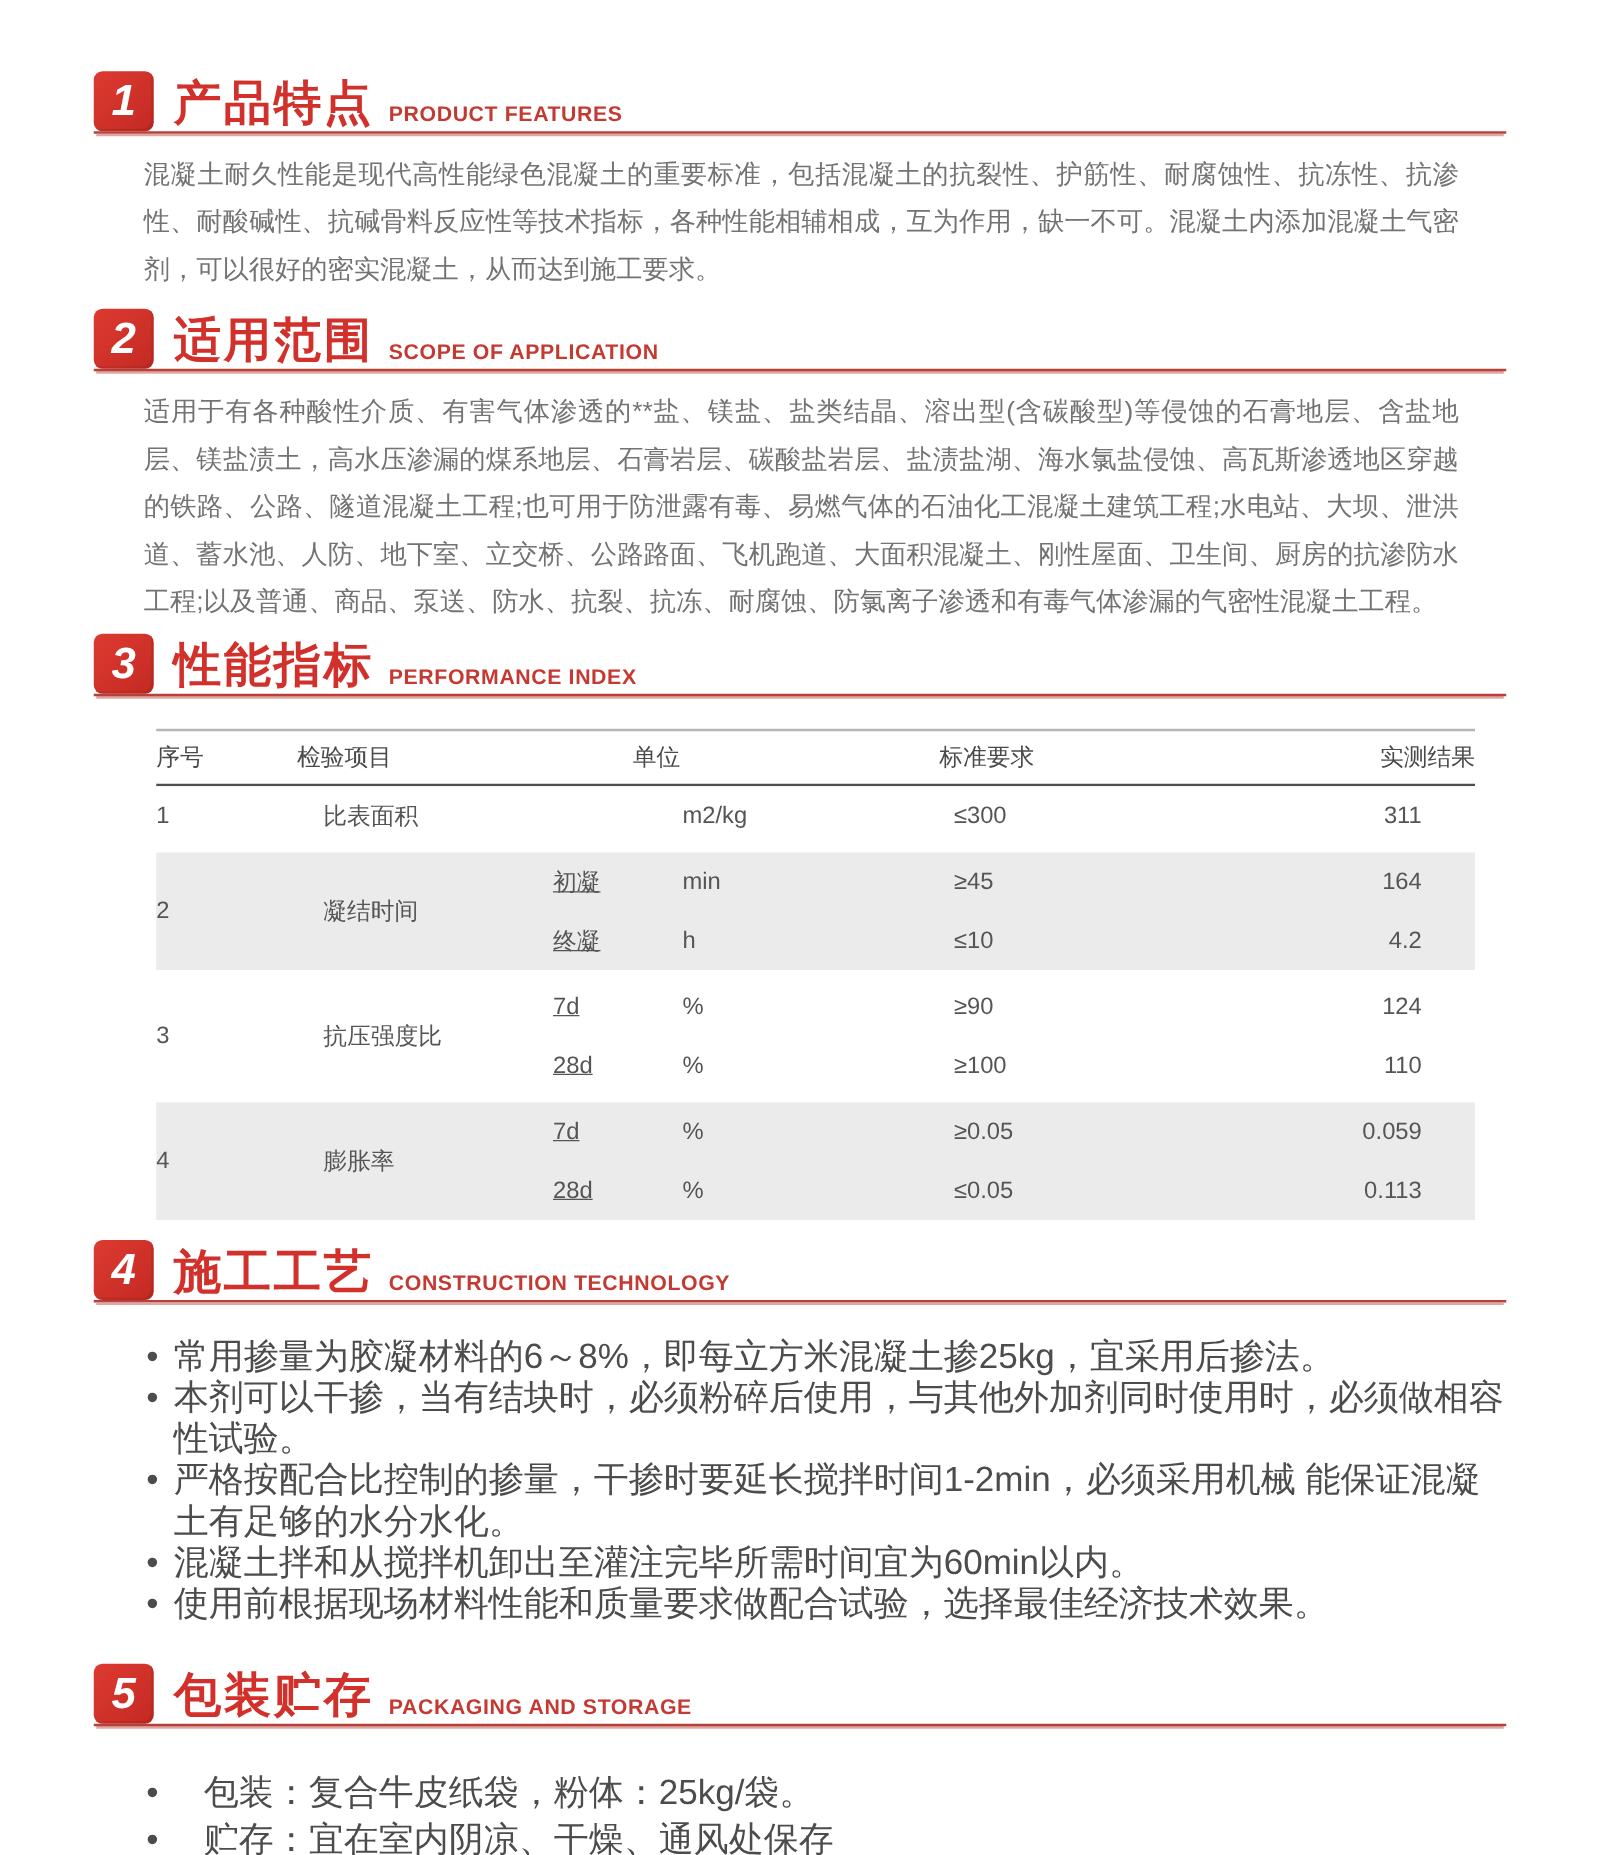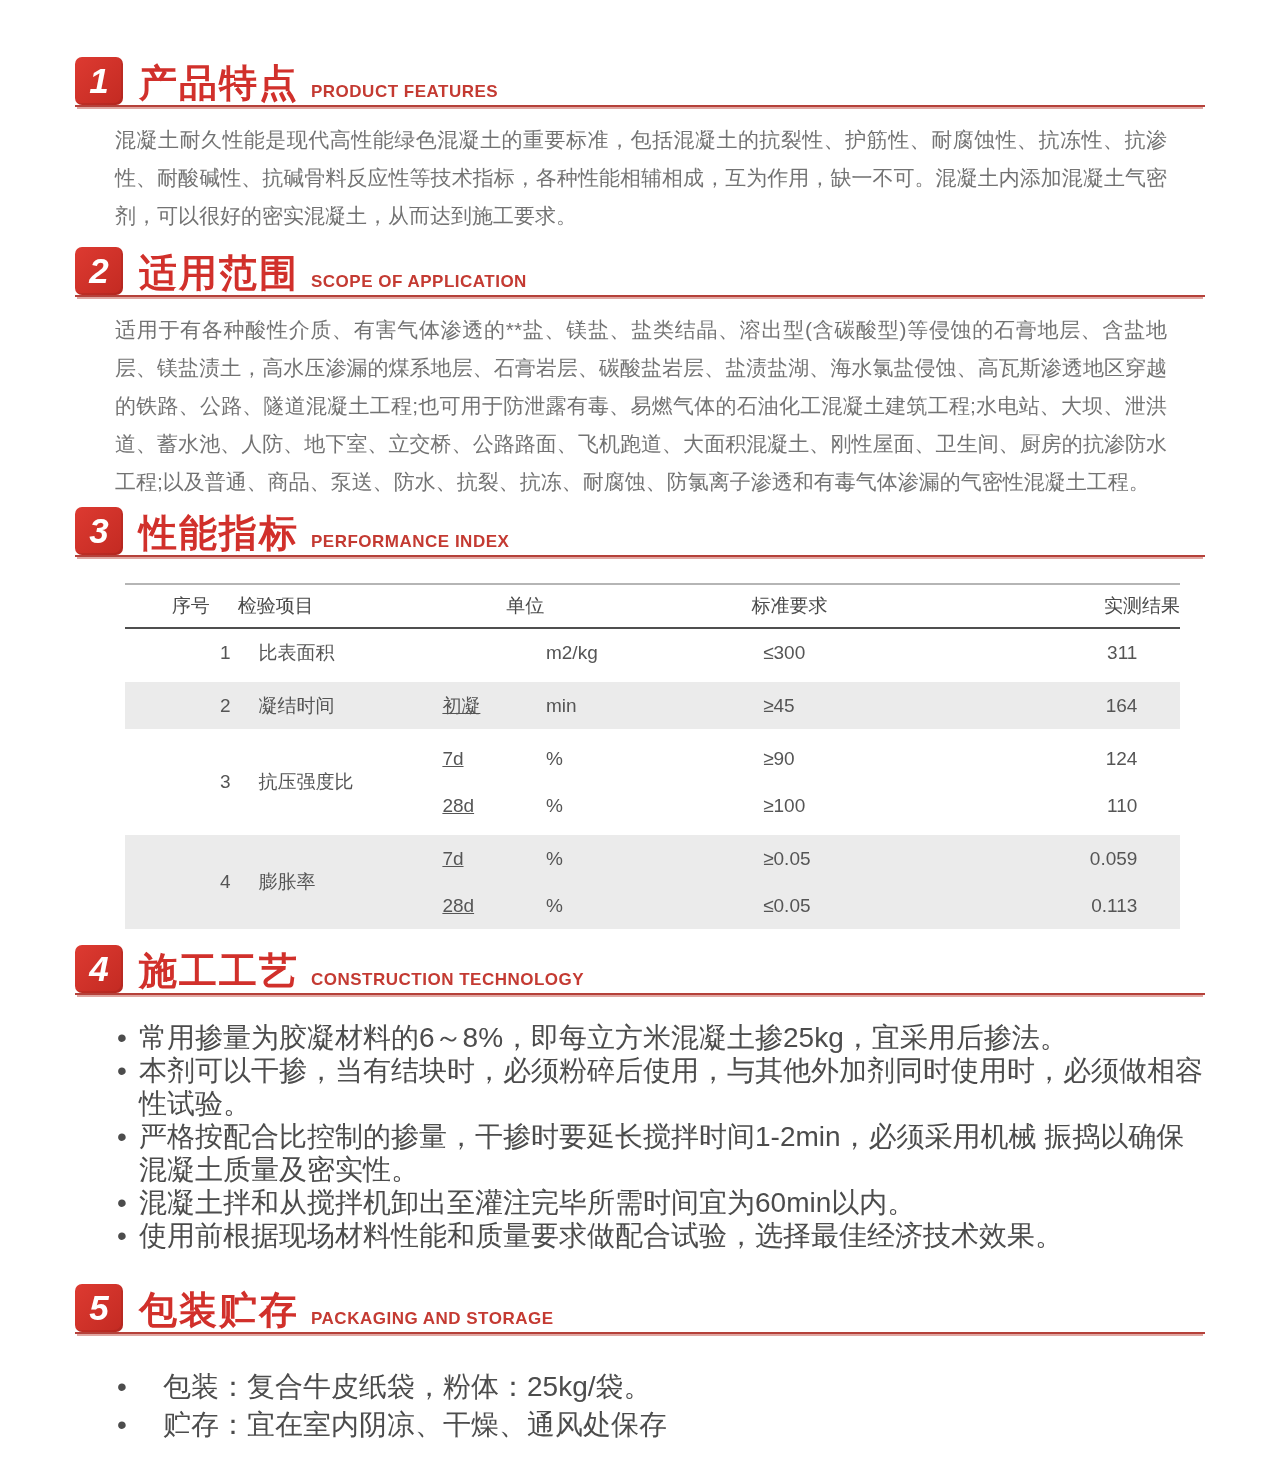--- a/index.html
+++ b/index.html
@@ -45,21 +45,21 @@
   #section-3{margin-bottom:14px;}
   #section-4{margin-bottom:30px;}
   
   .ptable{margin:26px 25px 0 50px;font-size:19px;color:#555555;}
   .t-head{
     display:flex;align-items:center;height:42px;
     border-top:2px solid #b5b5b5;border-bottom:2px solid #4f4f4f;
     background:#ffffff;color:#4a4a4a;
   }
   .cell{box-sizing:border-box;}
-  .w-no{width:10%;text-align:right;}
+  .w-no{width:10%;text-align:left;}
   .w-item{width:18%;padding-left:28px;}
   .w-itemspan{width:32%;padding-left:28px;}
   .w-sub{width:13.9%;padding-left:22px;text-decoration:underline;}
   .w-unit{width:27.8%;padding-left:20px;}
   .w-req{width:31.9%;padding-left:26px;}
   .w-result{width:20.8%;padding-left:16px;text-align:right;}
   .t-group{display:flex;align-items:center;margin-bottom:6px;background:#ffffff;}
   .t-group.shaded{background:#ebebeb;}
   .g-entries{width:72%;display:flex;flex-direction:column;}
   .g-entry{display:flex;align-items:center;height:47px;}
@@ -126,20 +126,26 @@
       <div class="t-group shaded">
         <div class="cell w-no">2</div>
         <div class="cell w-item">凝结时间</div>
         <div class="g-entries">
           <div class="g-entry">
             <div class="cell w-sub">初凝</div>
             <div class="cell w-unit">min</div>
             <div class="cell w-req">≥45</div>
             <div class="cell w-result">164</div>
           </div>
+          <div class="g-entry">
+            <div class="cell w-sub">终凝</div>
+            <div class="cell w-unit">h</div>
+            <div class="cell w-req">≤10</div>
+            <div class="cell w-result">4.2</div>
+          </div>
         </div>
       </div>
 
       <div class="t-group">
         <div class="cell w-no">3</div>
         <div class="cell w-item">抗压强度比</div>
         <div class="g-entries">
           <div class="g-entry">
             <div class="cell w-sub">7d</div>
             <div class="cell w-unit">%</div>
@@ -186,21 +192,21 @@
       <li>
           <span class="blt"></span>
           <span>常用掺量为胶凝材料的6～8%，即每立方米混凝土掺25kg，宜采用后掺法。</span>
         </li>
       <li>
           <span class="blt"></span>
           <span>本剂可以干掺，当有结块时，必须粉碎后使用，与其他外加剂同时使用时，必须做相容性试验。</span>
         </li>
       <li>
           <span class="blt"></span>
-          <span>严格按配合比控制的掺量，干掺时要延长搅拌时间1-2min，必须采用机械 振捣以确保混凝土质量及密实性。</span>
+          <span>严格按配合比控制的掺量，干掺时要延长搅拌时间1-2min，必须采用机械 能保证混凝土有足够的水分水化。</span>
         </li>
       <li>
           <span class="blt"></span>
           <span>混凝土拌和从搅拌机卸出至灌注完毕所需时间宜为60min以内。</span>
         </li>
       <li>
           <span class="blt"></span>
           <span>使用前根据现场材料性能和质量要求做配合试验，选择最佳经济技术效果。</span>
         </li>
     </ul>

